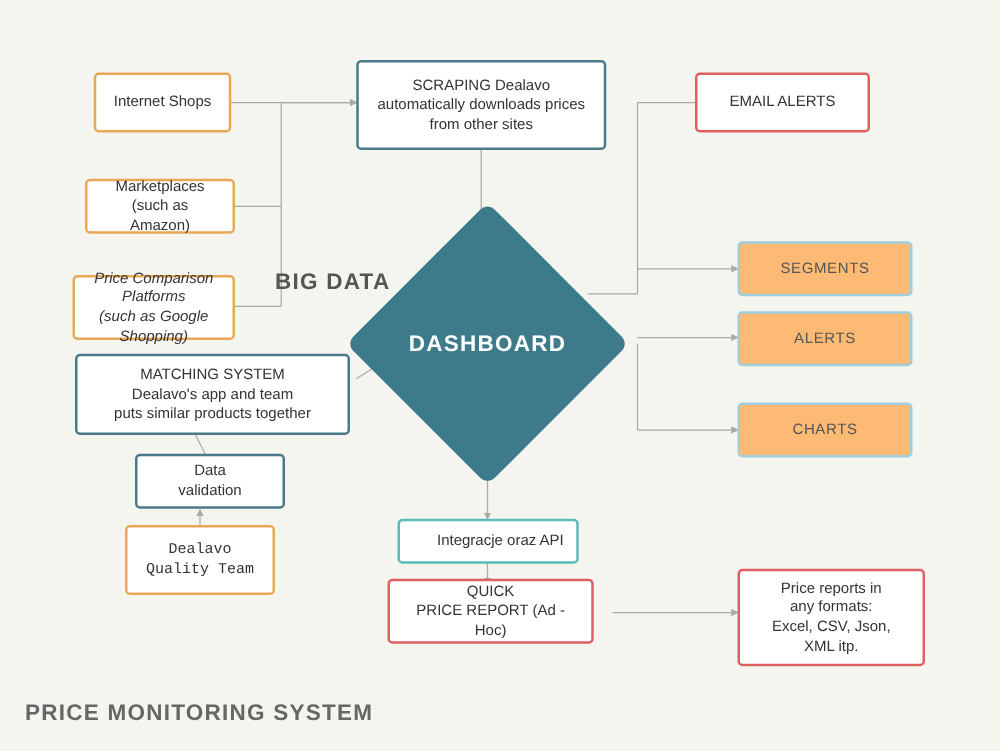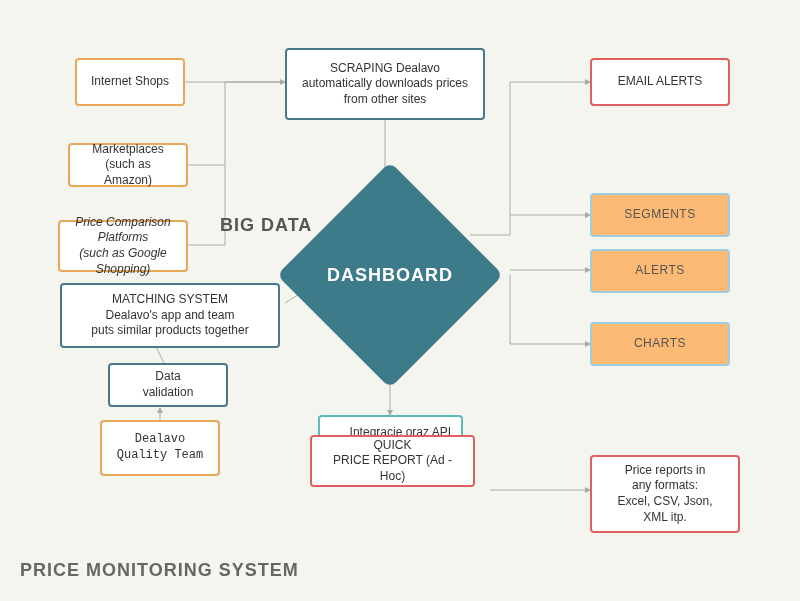--- a/index.html
+++ b/index.html
@@ -196,25 +196,25 @@
 
   <div class="diamond-container">
     <div class="diamond"></div>
     <div class="diamond-label">DASHBOARD</div>
   </div>
 
   <div class="box box-teal" style="left:318px; top:415px; width:145px; height:36px;">
     <span>Integracje oraz API</span>
   </div>
 
-  <div class="box box-red" style="left:310px; top:435px; width:165px; height:52px;">
+  <div class="box box-red" style="left:310px; top:463px; width:165px; height:52px;">
     <span>QUICK<br>PRICE REPORT (Ad - Hoc)</span>
   </div>
 
-  <div class="box box-red" style="left:590px; top:58px; width:140px; height:48px;">
+  <div class="box box-red" style="left:556px; top:58px; width:140px; height:48px;">
     <span>EMAIL ALERTS</span>
   </div>
 
   <div class="box box-light-blue" style="left:590px; top:193px; width:140px; height:44px;">
     <span>SEGMENTS</span>
   </div>
 
   <div class="box box-light-blue" style="left:590px; top:249px; width:140px; height:44px;">
     <span>ALERTS</span>
   </div>

